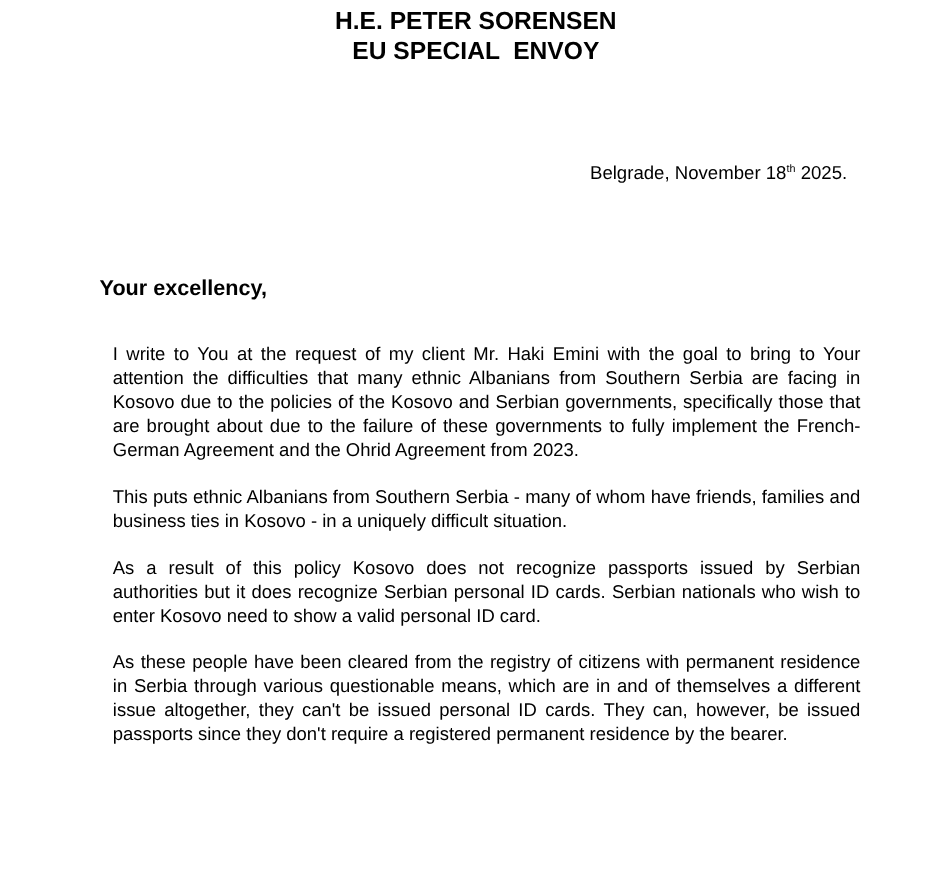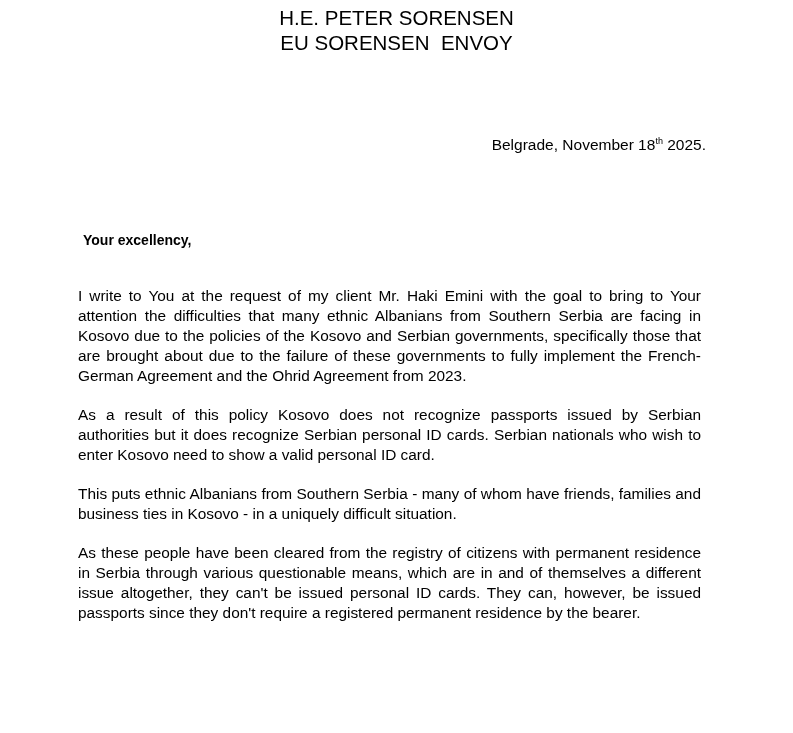--- a/index.html
+++ b/index.html
@@ -2,48 +2,48 @@
 <html><head>
   <meta charset="utf-8">
   <style>
     html, body { margin: 0; padding: 0; background: #ffffff; }
     body {
       width: 793px; height: 733px; overflow: hidden; position: relative;
       font-family: "Liberation Sans", sans-serif; color: #000000;
     }
     .header {
       position: absolute; top: 5px; left: 0; width: 793px;
-      text-align: center; font-weight: normal; font-size: 20.5px; line-height: 25px;
+      text-align: center; font-weight: bold; font-size: 20.5px; line-height: 25px;
     }
     .header div { white-space: pre; }
     .date {
       position: absolute; top: 135px; right: 87px;
       font-size: 15.5px; line-height: 20px; white-space: nowrap;
     }
     .date sup { font-size: 9px; vertical-align: 6px; line-height: 0; }
     .salutation {
       position: absolute; top: 229px; left: 83px;
-      font-weight: bold; font-size: 14px; line-height: 22px;
+      font-weight: bold; font-size: 18px; line-height: 22px;
     }
     .body {
-      position: absolute; top: 286px; left: 78px; width: 623px;
+      position: absolute; top: 286px; left: 94px; width: 623px;
       font-size: 15.4px; line-height: 20px; text-align: justify;
     }
     .body p { margin: 0 0 19px 0; }
   </style>
 </head>
 <body>
 
 <div class="header">
   <div>H.E. PETER SORENSEN</div>
-  <div>EU SORENSEN  ENVOY</div>
+  <div>EU SPECIAL  ENVOY</div>
 </div>
 
 <div class="date"><span>Belgrade, November 18</span><sup>th</sup><span> 2025.</span></div>
 
 <div class="salutation">Your excellency,</div>
 
 <div class="body">
   <p>I write to You at the request of my client Mr. Haki Emini with the goal to bring to Your attention the difficulties that many ethnic Albanians from Southern Serbia are facing in Kosovo due to the policies of the Kosovo and Serbian governments, specifically those that are brought about due to the failure of these governments to fully implement the French-German Agreement and the Ohrid Agreement from 2023.</p>
+  <p>This puts ethnic Albanians from Southern Serbia - many of whom have friends, families and business ties in Kosovo - in a uniquely difficult situation.</p>
   <p>As a result of this policy Kosovo does not recognize passports issued by Serbian authorities but it does recognize Serbian personal ID cards. Serbian nationals who wish to enter Kosovo need to show a valid personal ID card.</p>
-  <p>This puts ethnic Albanians from Southern Serbia - many of whom have friends, families and business ties in Kosovo - in a uniquely difficult situation.</p>
   <p>As these people have been cleared from the registry of citizens with permanent residence in Serbia through various questionable means, which are in and of themselves a different issue altogether, they can't be issued personal ID cards. They can, however, be issued passports since they don't require a registered permanent residence by the bearer.</p>
 </div>
 
 </body></html>

